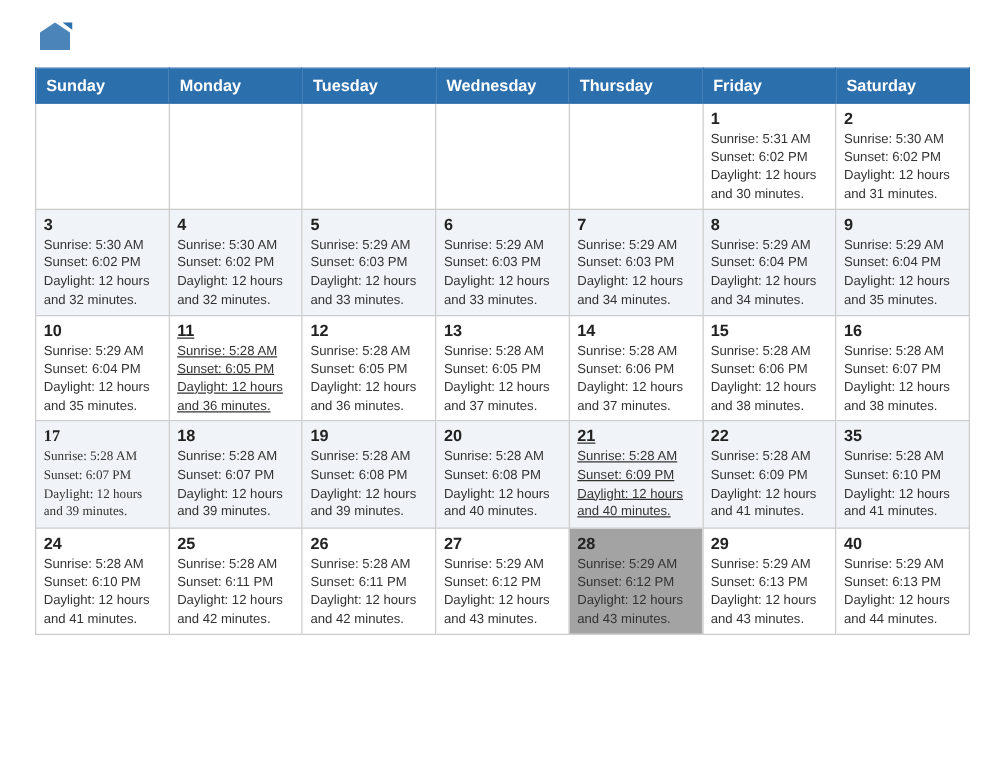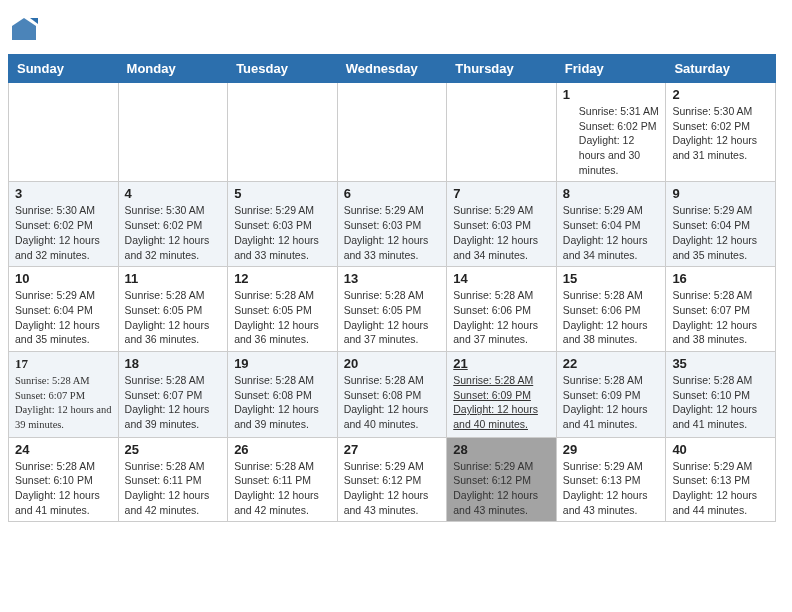--- a/index.html
+++ b/index.html
@@ -6,21 +6,21 @@
     body {
       font-family: Arial, sans-serif;
       background: #fff;
       width: 792px;
       min-height: 612px;
       padding: 0;
     }
     .page {
       width: 792px;
       background: #fff;
-      padding: 16px 16px 16px 8px;
+      padding: 16px 16px 16px 28px;
     }
     .header {
       display: flex;
       justify-content: space-between;
       align-items: flex-start;
       margin-bottom: 10px;
     }
     .logo {
       display: flex;
       flex-direction: column;
@@ -143,21 +143,21 @@
     </thead>
     <tbody id="calendar-body">
     <tr>
           <td class="empty-cell"></td>
           <td class="empty-cell"></td>
           <td class="empty-cell"></td>
           <td class="empty-cell"></td>
           <td class="empty-cell"></td>
           <td style="background: rgb(255, 255, 255);">
             <span class="day-num">1</span>
-            <div class="day-info" style="white-space: pre-line; margin-left: 16px;">Sunrise: 5:31 AM
+            <div class="day-info" style="white-space: pre-line;">Sunrise: 5:31 AM
 Sunset: 6:02 PM
 Daylight: 12 hours and 30 minutes.</div>
           </td>
           <td style="background: rgb(255, 255, 255);">
             <span class="day-num">2</span>
             <div class="day-info" style="white-space: pre-line;">Sunrise: 5:30 AM
 Sunset: 6:02 PM
 Daylight: 12 hours and 31 minutes.</div>
           </td>
         </tr>
@@ -205,21 +205,21 @@
 Daylight: 12 hours and 35 minutes.</div>
           </td>
         </tr>
         <tr>
           <td style="background: rgb(255, 255, 255);">
             <span class="day-num">10</span>
             <div class="day-info" style="white-space: pre-line;">Sunrise: 5:29 AM
 Sunset: 6:04 PM
 Daylight: 12 hours and 35 minutes.</div>
           </td>
-          <td style="background: rgb(255, 255, 255);">
+          <td style="background: rgb(255, 255, 255); text-decoration: underline;">
             <span class="day-num">11</span>
             <div class="day-info" style="white-space: pre-line;">Sunrise: 5:28 AM
 Sunset: 6:05 PM
 Daylight: 12 hours and 36 minutes.</div>
           </td>
           <td style="background: rgb(255, 255, 255);">
             <span class="day-num">12</span>
             <div class="day-info" style="white-space: pre-line;">Sunrise: 5:28 AM
 Sunset: 6:05 PM
 Daylight: 12 hours and 36 minutes.</div>

